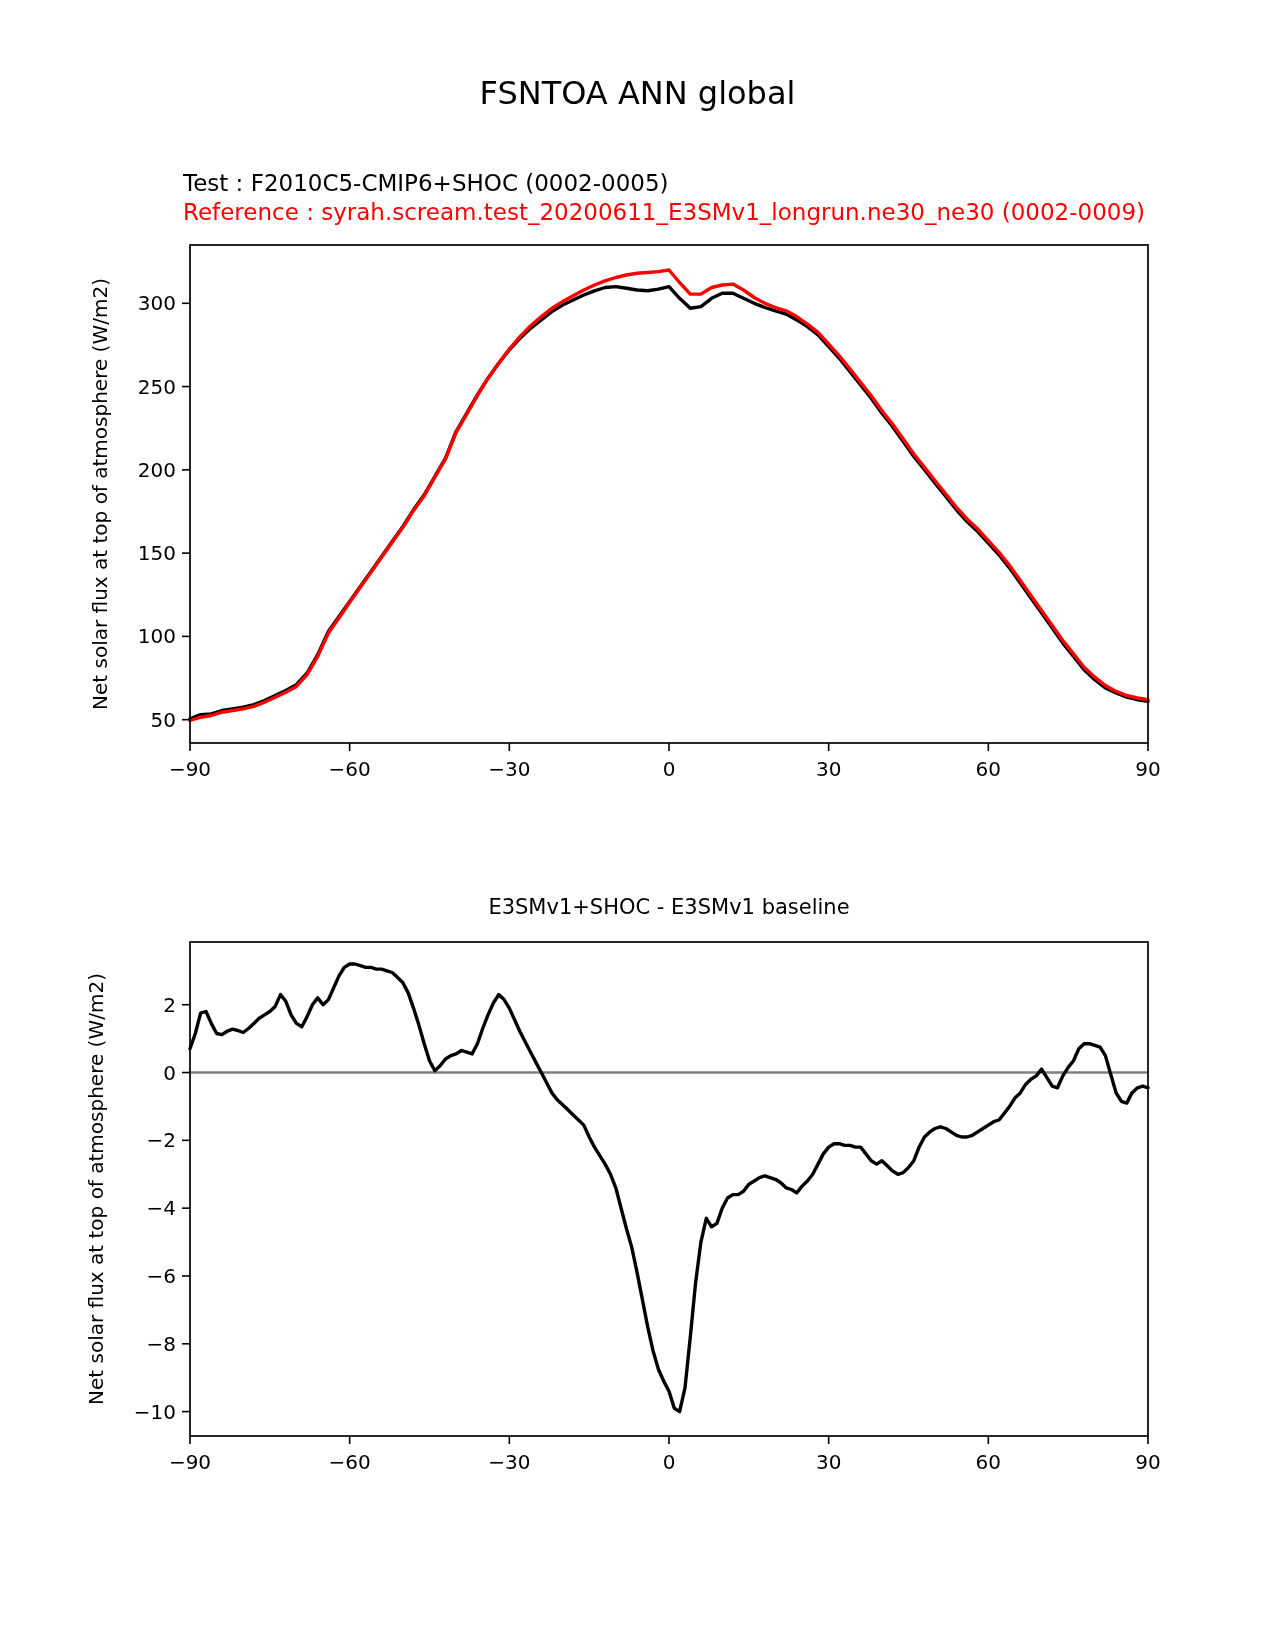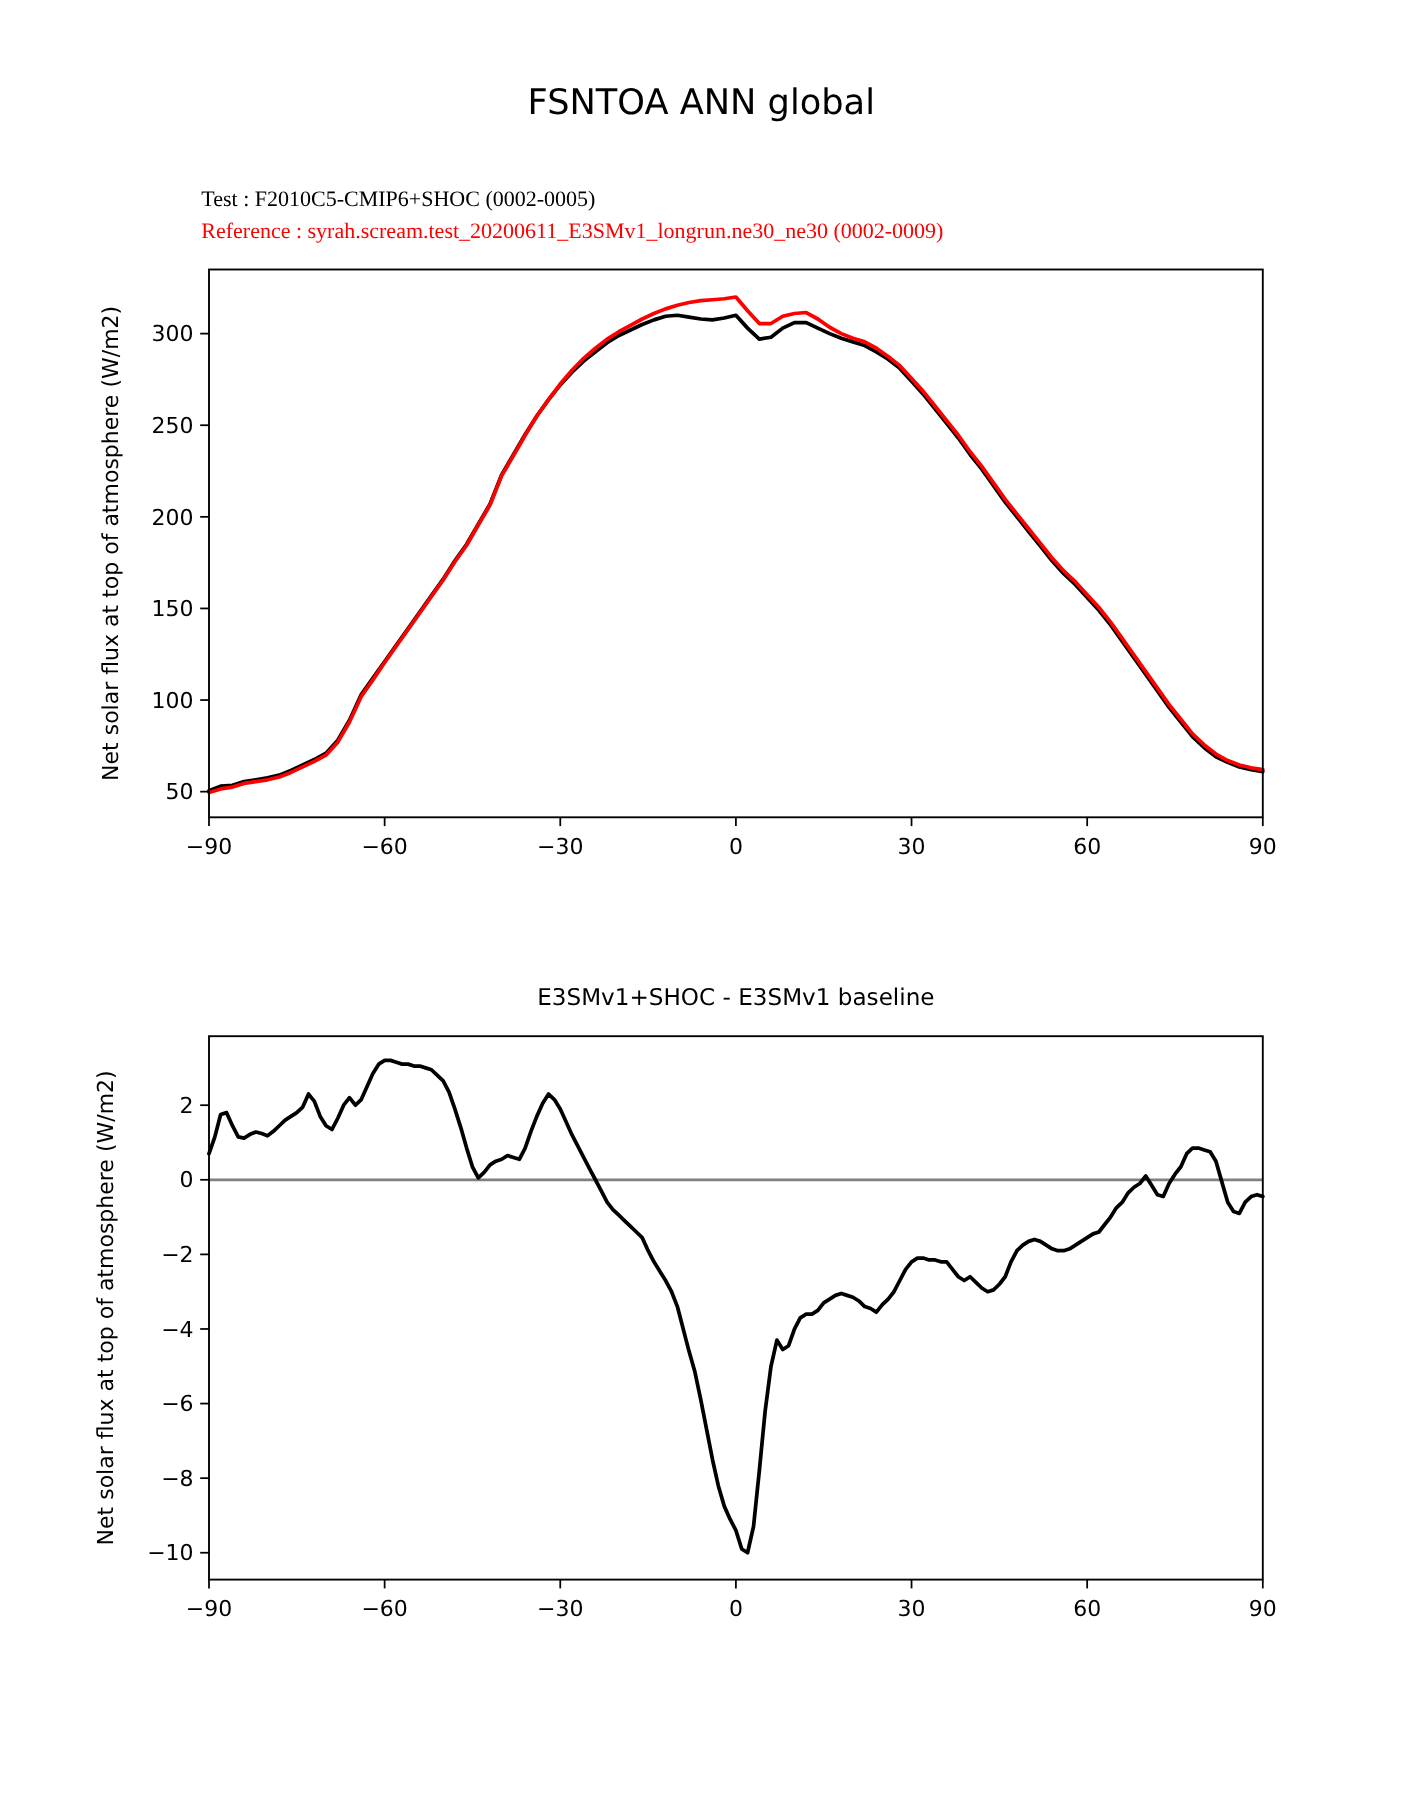--- a/index.html
+++ b/index.html
@@ -1,19 +1,19 @@
 <!DOCTYPE html>
 <html><head>
 <meta charset="utf-8">
 <style>
   html,body{margin:0;padding:0;background:#ffffff;}
   body{font-family:"DejaVu Sans","Liberation Sans",sans-serif;}
   .figure{position:relative;width:1275px;height:1650px;background:#ffffff;overflow:hidden;}
   .fig-title{position:absolute;top:74px;left:0;width:100%;text-align:center;font-size:32px;color:#000;white-space:nowrap;}
-  .sub-line{position:absolute;left:183px;font-size:20px;white-space:nowrap;font-family:Liberation Serif, serif;}
+  .sub-line{position:absolute;left:183px;font-size:23px;white-space:nowrap;}
   .sub-test{top:170px;color:#000;}
   .sub-ref{top:199px;}
   svg.chart-layer{position:absolute;left:0;top:0;}
   text{font-family:"DejaVu Sans","Liberation Sans",sans-serif;}
 </style>
 </head>
 <body>
 
 <div class="figure">
   <div class="fig-title">FSNTOA ANN global</div>

